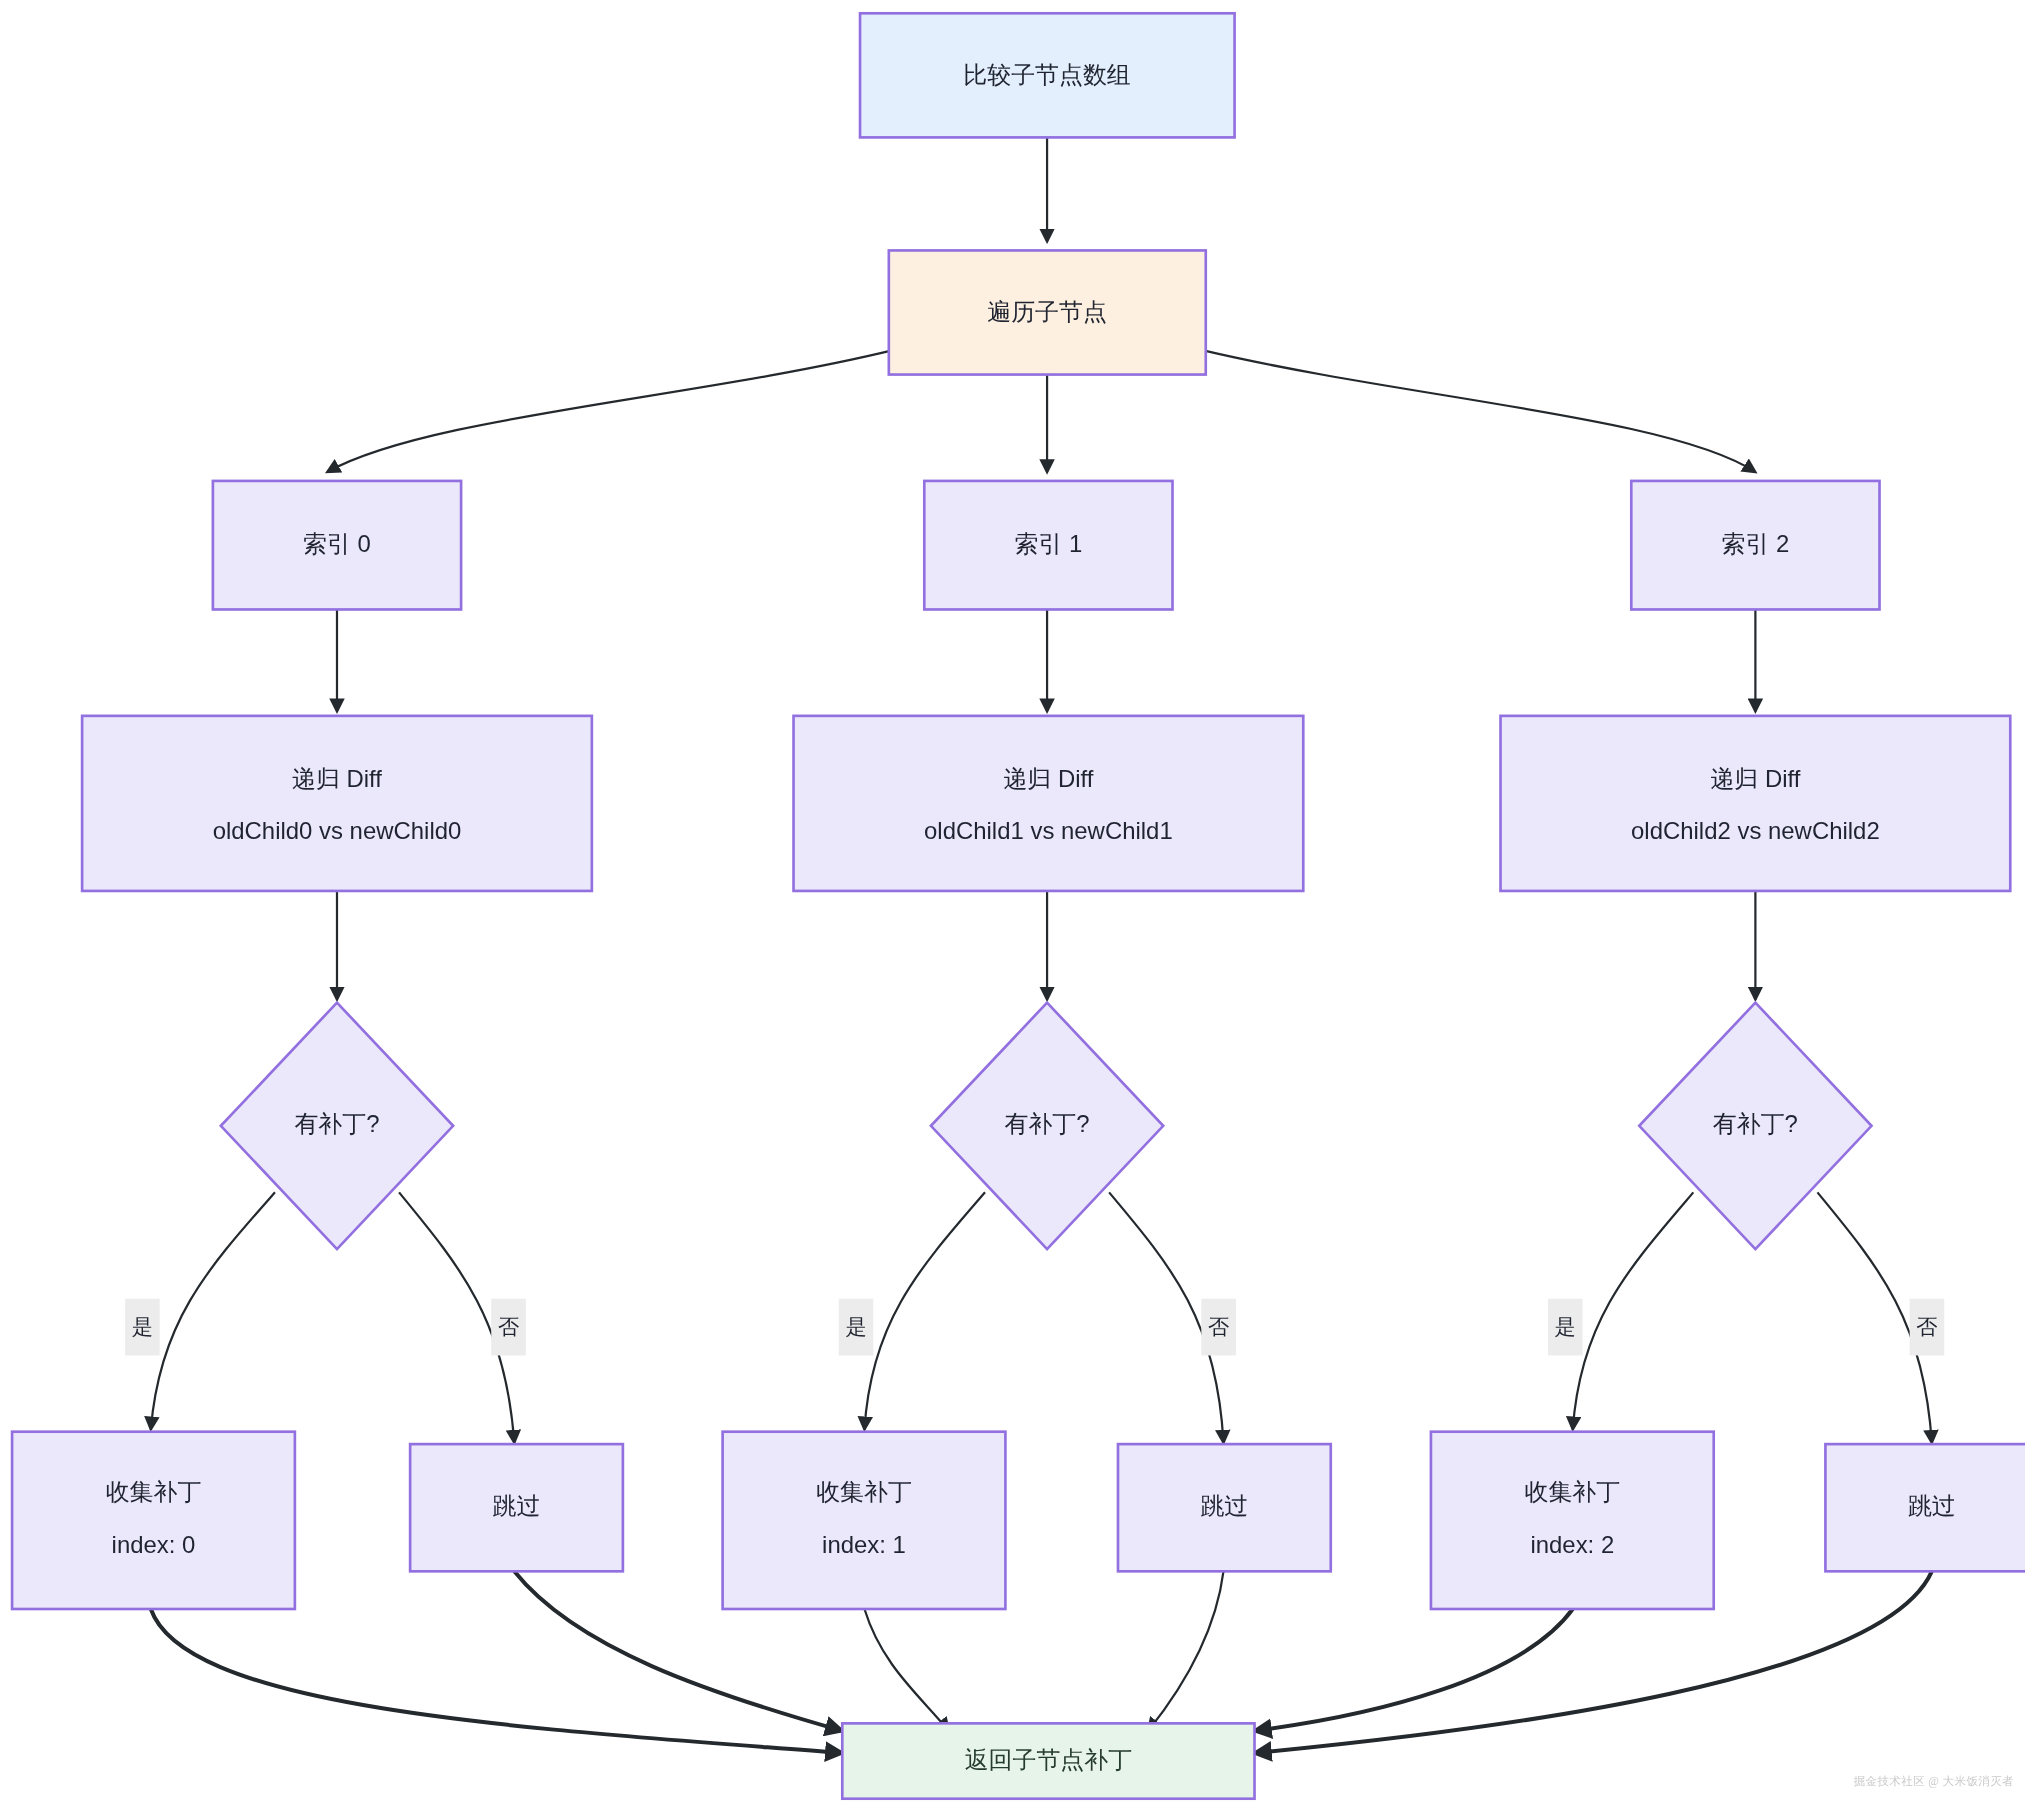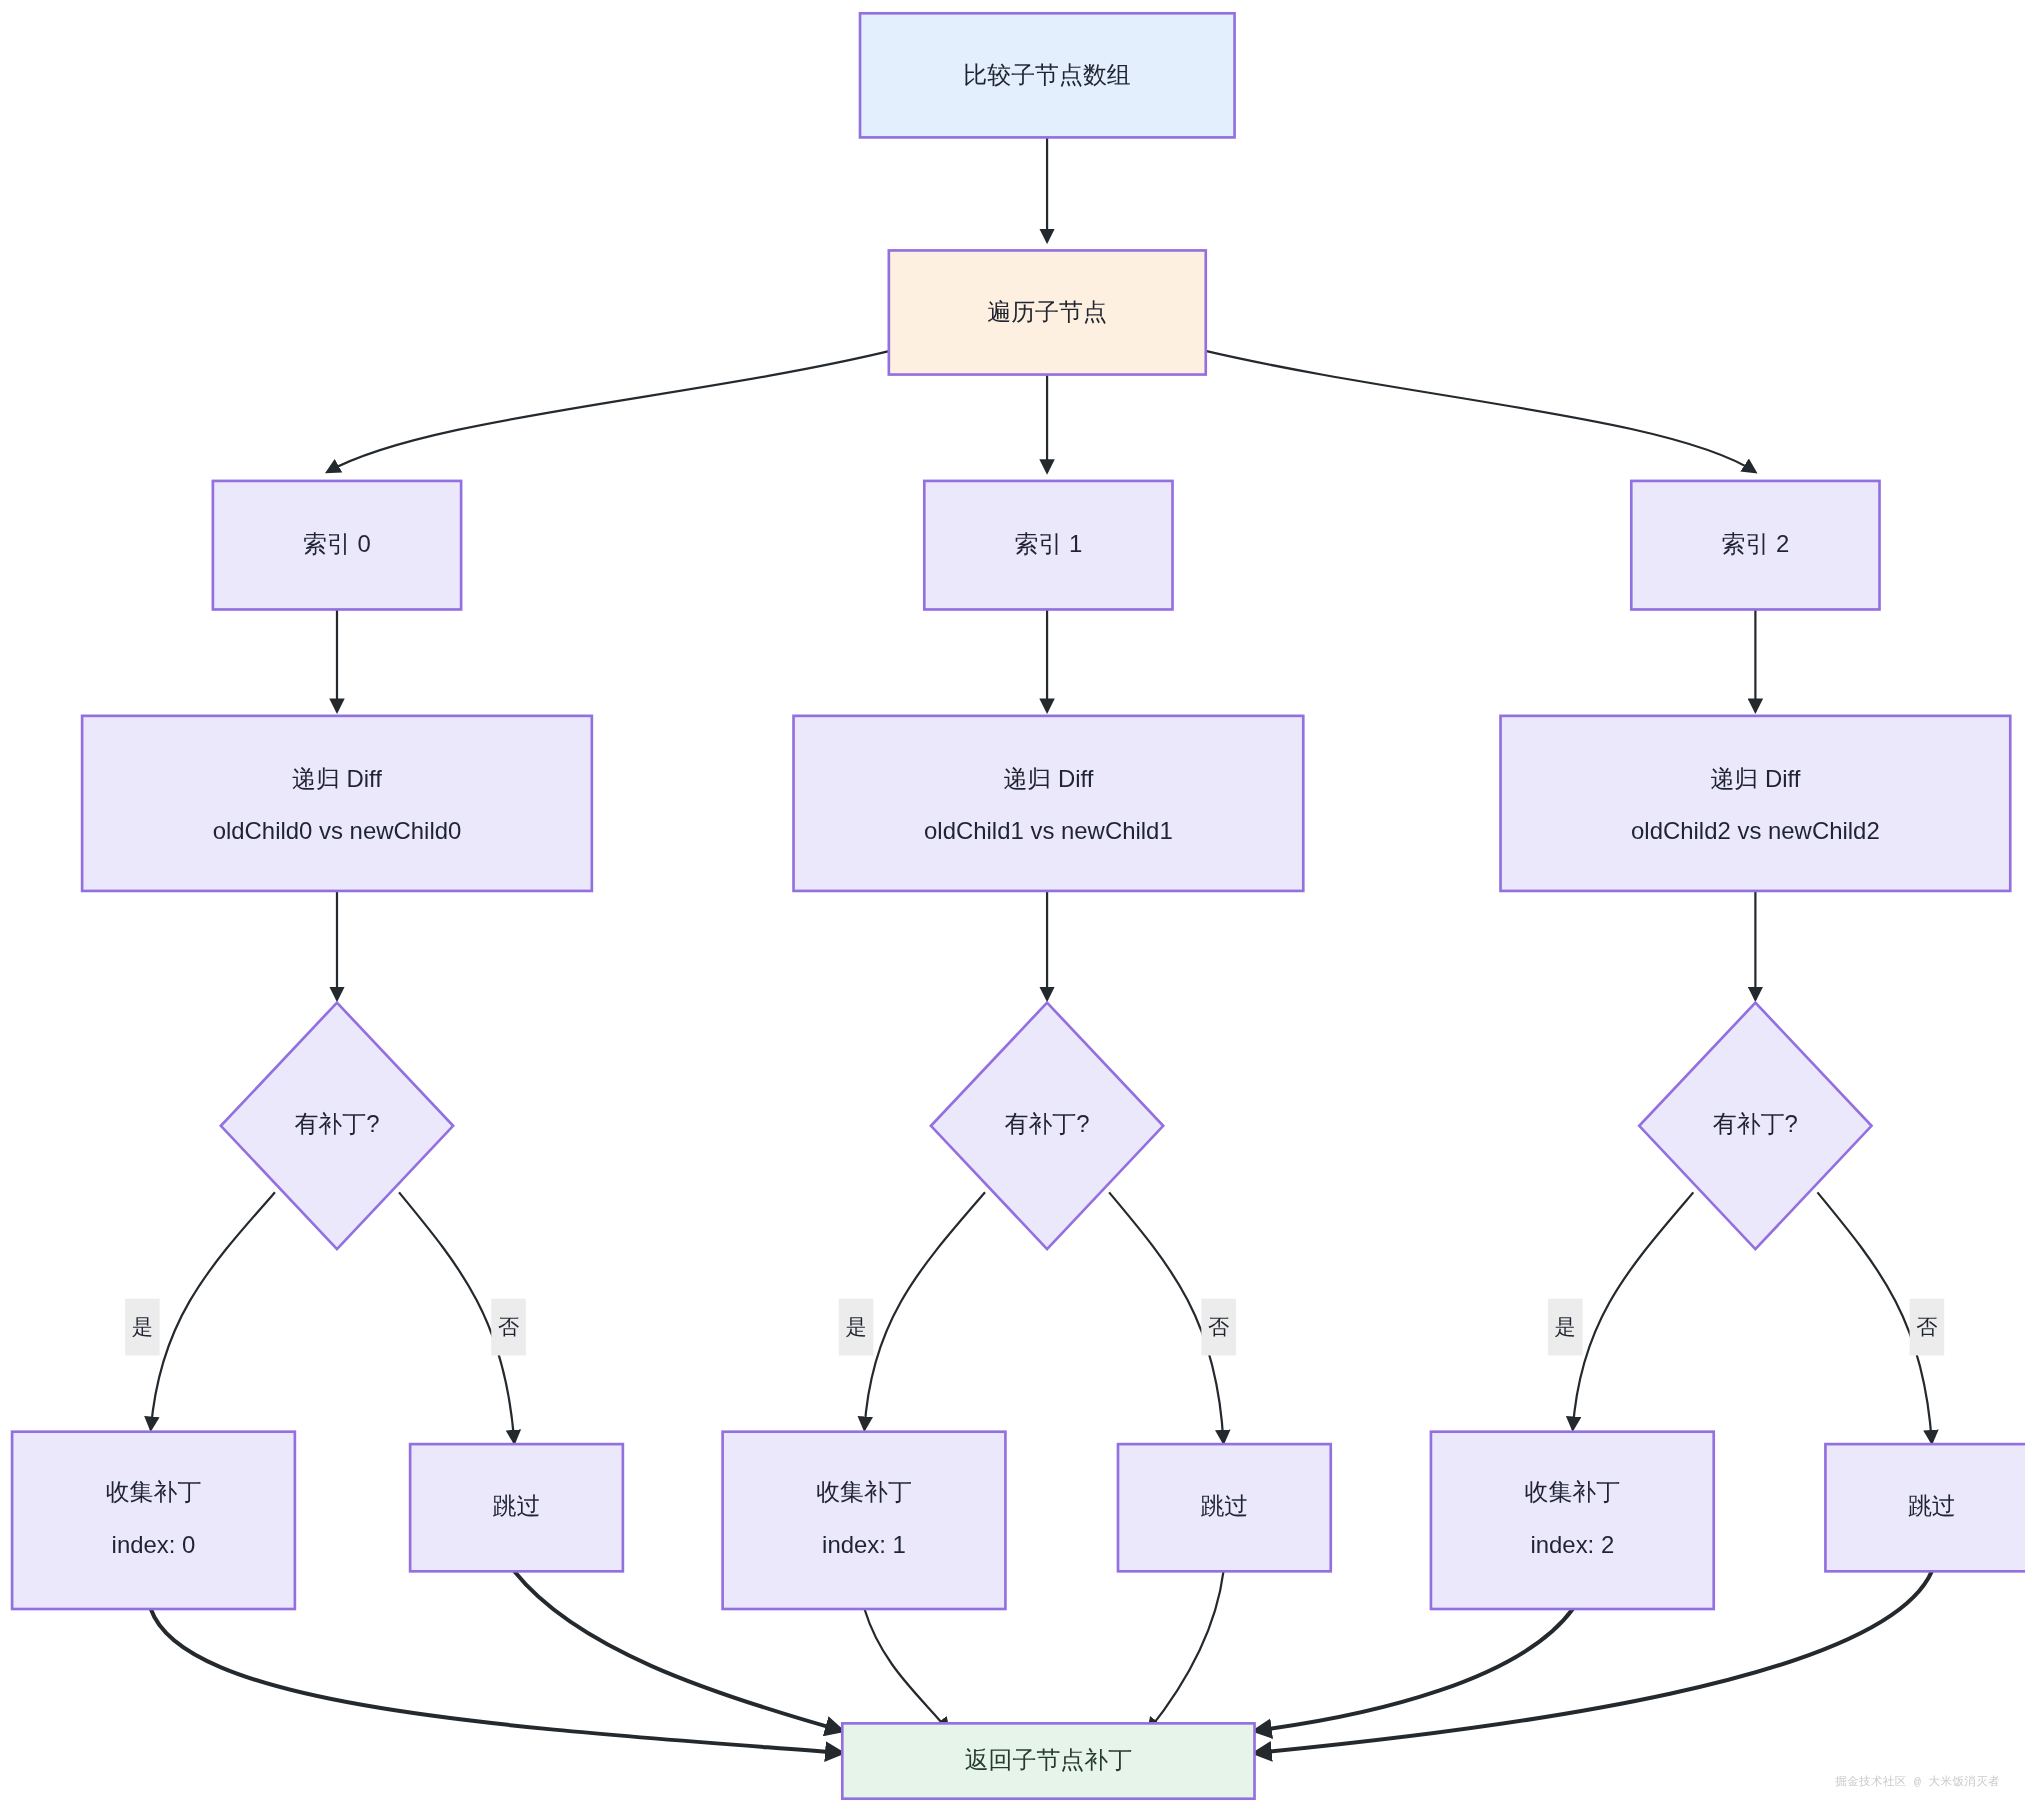--- a/index.html
+++ b/index.html
@@ -56,23 +56,23 @@
   }
   .edge-label {
     font-family: "Liberation Sans", "DejaVu Sans", sans-serif;
     font-size: 48px;
     fill: #1f2430;
     text-anchor: middle;
     dominant-baseline: middle;
   }
   .watermark {
     position: absolute;
-    right: 25px;
+    right: 11px;
     bottom: 27.5px;
-    font-family: Liberation Mono, monospace;
+    font-family: Liberation Serif, serif;
     font-size: 11.5px;
     color: #c9c9c9;
     letter-spacing: 0.4px;
     white-space: nowrap;
     user-select: none;
   }
 </style>
 </head>
 <body>
 

